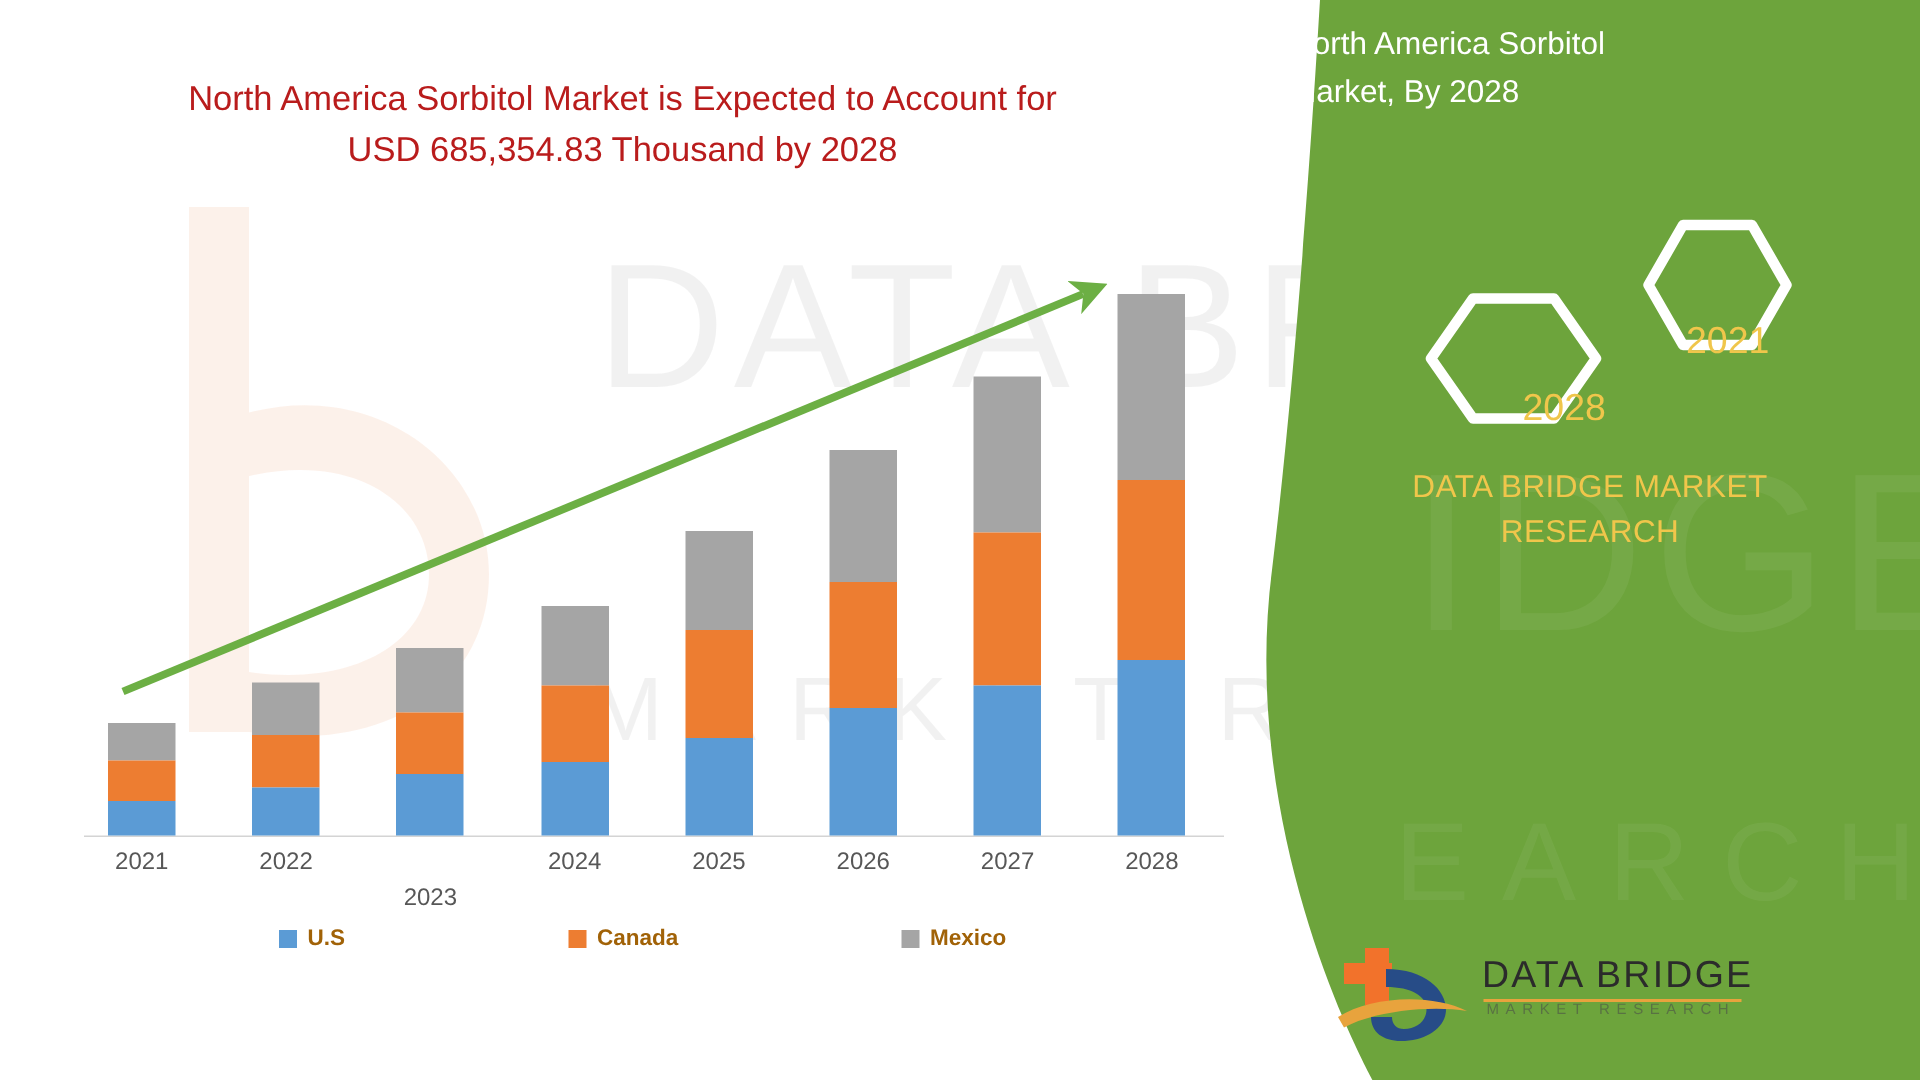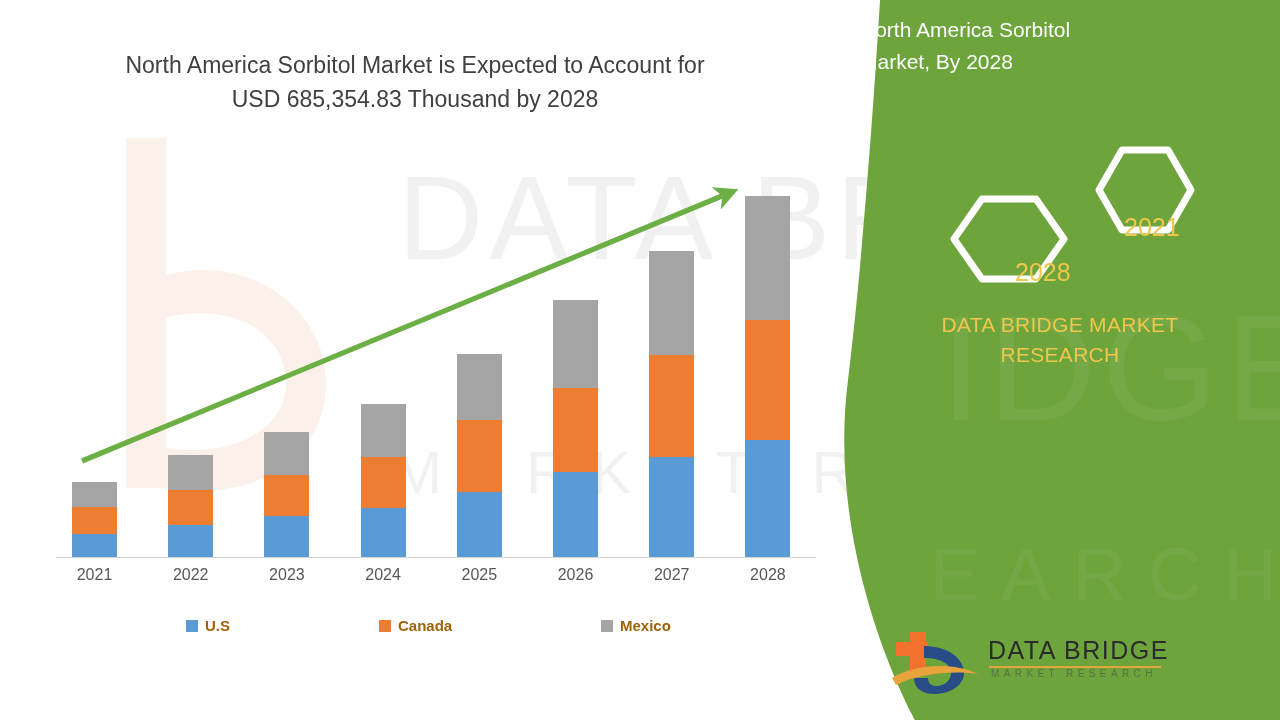--- a/index.html
+++ b/index.html
@@ -28,21 +28,21 @@
     font-weight:400; letter-spacing:6px;
     white-space:nowrap;
   }
   .wm-word.top { left:398px; top:150px; font-size:118px; }
   .wm-word.bottom { left:392px; top:438px; font-size:60px; letter-spacing:22px; }
 
   
   #chart-title {
     position:absolute; left:60px; top:48px; width:710px;
     text-align:center;
-    color:#404040;
+    color:#b91c1c;
     font-size:23px; line-height:34px; font-weight:400;
   }
 
   
   #plot { position:absolute; left:0px; top:0px; width:880px; height:600px; }
   #axis-line {
     position:absolute; left:56px; top:557px; width:760px; height:1px;
     background:#d4d4d4;
   }
   .bar-col { position:absolute; left:0; width:45px; bottom:163px; }
@@ -172,21 +172,21 @@
           <marker id="arrowhead" markerWidth="4.6" markerHeight="4.6" refX="1.2" refY="2.3" orient="auto">
             <path d="M0,0 L4.6,2.3 L0,4.6 L1.25,2.3 Z" fill="#6CAF44"></path>
           </marker>
         </defs>
         <line x1="82" y1="461" x2="722" y2="196" stroke="#6CAF44" stroke-width="5.2" stroke-linecap="butt" marker-end="url(#arrowhead)"></line>
       </svg>
 
       <div id="x-labels">
           <div class="x-label" style="left: 49.5px;">2021</div>
           <div class="x-label" style="left: 145.7px;">2022</div>
-          <div class="x-label" style="left: 241.9px;">2023</div>
+          <div class="x-label" style="left: 241.9px; margin-top: 24px;">2023</div>
           <div class="x-label" style="left: 338.1px;">2024</div>
           <div class="x-label" style="left: 434.3px;">2025</div>
           <div class="x-label" style="left: 530.5px;">2026</div>
           <div class="x-label" style="left: 626.7px;">2027</div>
           <div class="x-label" style="left: 722.9px;">2028</div>
         </div>
     </div>
 
     <div id="legend">
         <div class="legend-item" style="left: 130px;">

